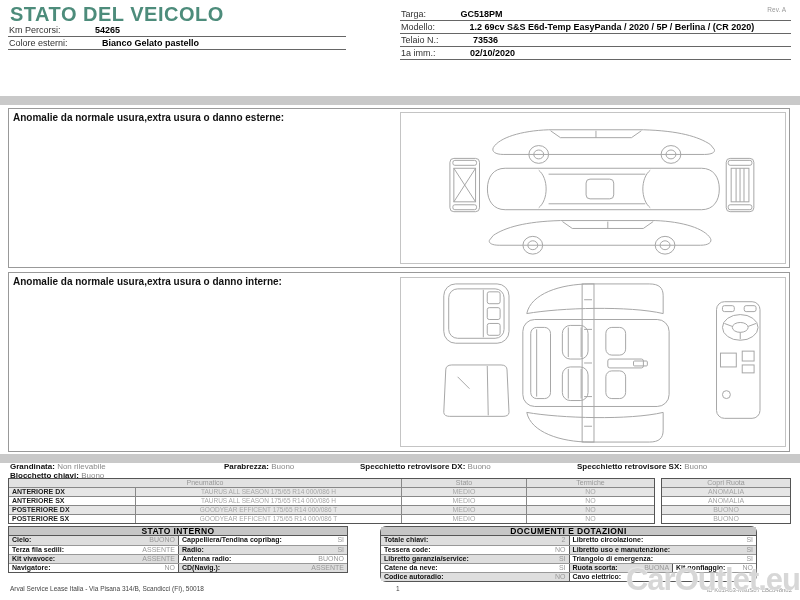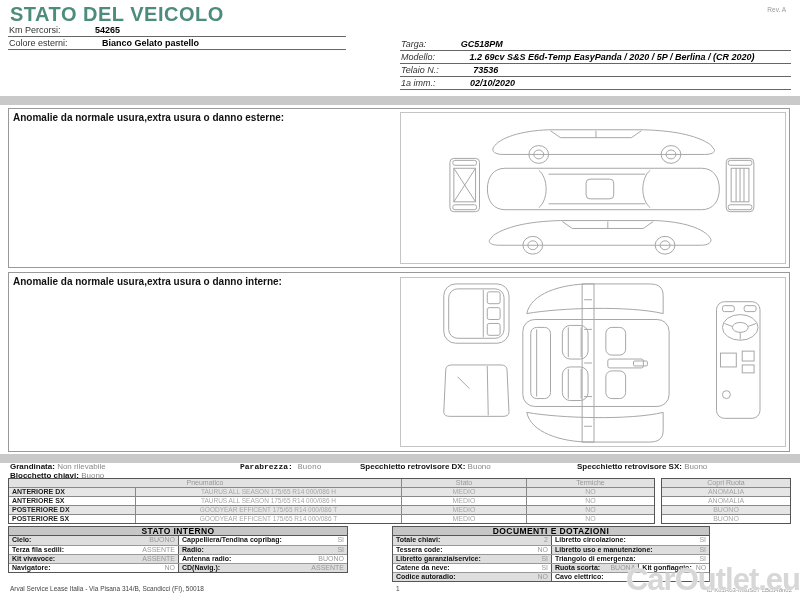--- a/index.html
+++ b/index.html
@@ -7,42 +7,42 @@
   .page {
     position: relative; width: 800px; height: 600px; background: #fff;
     font-family: "Liberation Sans", sans-serif; color: #222; overflow: hidden;
   }
   .title { position: absolute; left: 10px; top: 3px; font-size: 20px; font-weight: bold;
            color: #4d8c7b; letter-spacing: .5px; }
   .rev { position: absolute; right: 14px; top: 6px; font-size: 6.5px; color: #999; }
 
   .info { position: absolute; font-size: 9px; }
   #info-left  { left: 8px;   top: 24px; width: 338px; }
-  #info-right { left: 400px; top: 38px; width: 391px; font-style: italic; }
+  #info-right { left: 400px; top: 8px; width: 391px; }
   .info-row { border-bottom: 1px solid #666; padding: 1px 0 1px 1px; line-height: 10px; }
   .info-row .lab { color: #333; }
   .info-row .val { font-weight: bold; color: #000; padding-left: 32px; }
 
   .band { position: absolute; left: 0; width: 800px; height: 9px; background: #c9c9c9; }
   #band1 { top: 96px; } #band2 { top: 454px; }
 
   .dmg-box { position: absolute; left: 8px; width: 782px; border: 1px solid #999; background: #fff; }
   #dmg-ext { top: 108px; height: 160px; }
   #dmg-int { top: 272px; height: 180px; }
   .dmg-label { position: absolute; left: 4px; top: 3px; font-size: 10px; font-weight: bold; color: #111; }
   .diagram-box { position: absolute; border: 1px solid #c4c4c4; background: #fff; }
   #dmg-ext .diagram-box { left: 391px; top: 3px;  width: 386px; height: 152px; }
   #dmg-int .diagram-box { left: 391px; top: 4px;  width: 386px; height: 170px; }
   .diagram-box svg { display: block; width: 100%; height: 100%; }
 
   .summary { position: absolute; font-size: 8px; white-space: nowrap; }
   .summary .lab { font-weight: bold; color: #111; }
   .summary .val { color: #888; }
   #sum-grandinata { left: 10px;  top: 462px; }
-  #sum-parabrezza { left: 240px; top: 462px; font-family: Liberation Mono, monospace; }
+  #sum-parabrezza { left: 224px; top: 462px; }
   #sum-specchietto-dx { left: 360px; top: 462px; }
   #sum-specchietto-sx { left: 577px; top: 462px; }
   #sum-blocchetto { left: 10px; top: 471px; text-decoration: underline; }
 
   .tbl { position: absolute; border: 1px solid #555; font-size: 7px; background: #fff; }
   #tire-table  { left: 8px;   top: 478px; width: 647px; }
   #copri-table { left: 661px; top: 478px; width: 130px; }
   .t-head { display: flex; height: 8px; line-height: 8px; background: #e2e2e2; color: #999; }
   .t-row  { display: flex; height: 9px; line-height: 8px; border-top: 1px solid #888; }
   .t-row.sh { background: #e6e6e6; }
@@ -51,21 +51,21 @@
   .c-hterm { width: 127px; text-align: center; }
   .c-pos  { width: 127px; font-weight: bold; color: #222; padding-left: 3px; border-right: 1px solid #888; }
   .c-tire { width: 266px; text-align: center; color: #a8a8a8; font-size: 6.5px; border-right: 1px solid #888; }
   .c-stato{ width: 125px; text-align: center; color: #a8a8a8; border-right: 1px solid #888; }
   .c-term { width: 127px; text-align: center; color: #a8a8a8; }
   .c-copri-h { width: 128px; text-align: center; }
   .c-copri { width: 128px; text-align: center; color: #a8a8a8; }
 
   .bt { position: absolute; top: 526px; border: 1px solid #555; font-size: 7px; background: #fff; }
   #stato-interno { left: 8px;   width: 340px; }
-  #documenti     { left: 392px; width: 318px; }
+  #documenti     { left: 380px; width: 377px; border-radius: 6px; }
   .bt-head { height: 9px; line-height: 9px; background: #c6c6c6; border-bottom: 1px solid #555;
              text-align: center; font-weight: bold; font-size: 8.5px; color: #000; letter-spacing: .4px; }
   .bt-row { display: flex; height: 9px; line-height: 8px; }
   .bt-row + .bt-row { border-top: 1px solid #999; }
   .cell { display: flex; justify-content: space-between; padding: 0 3px; }
   .half { width: 50%; }
   .r-border { border-left: 1px solid #555; }
   .sh { background: #dedede; }
   .cell .lab { font-weight: bold; color: #111; white-space: nowrap; }
   .cell .val { color: #999; padding-left: 4px; }

